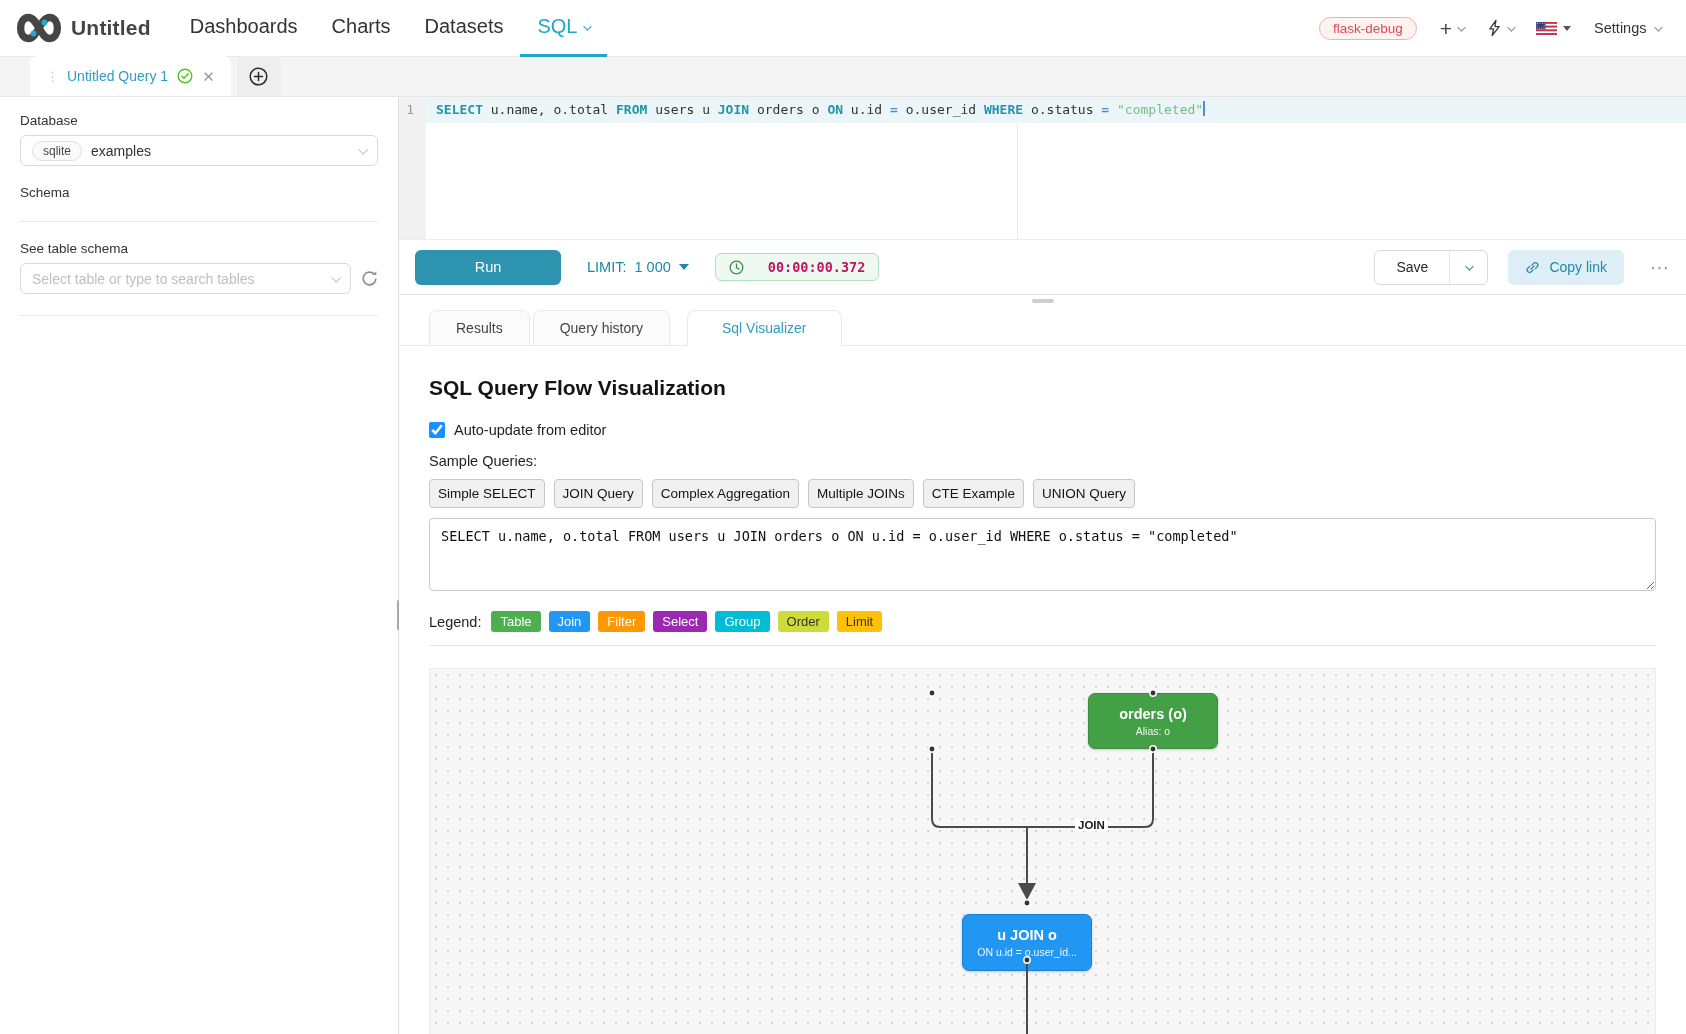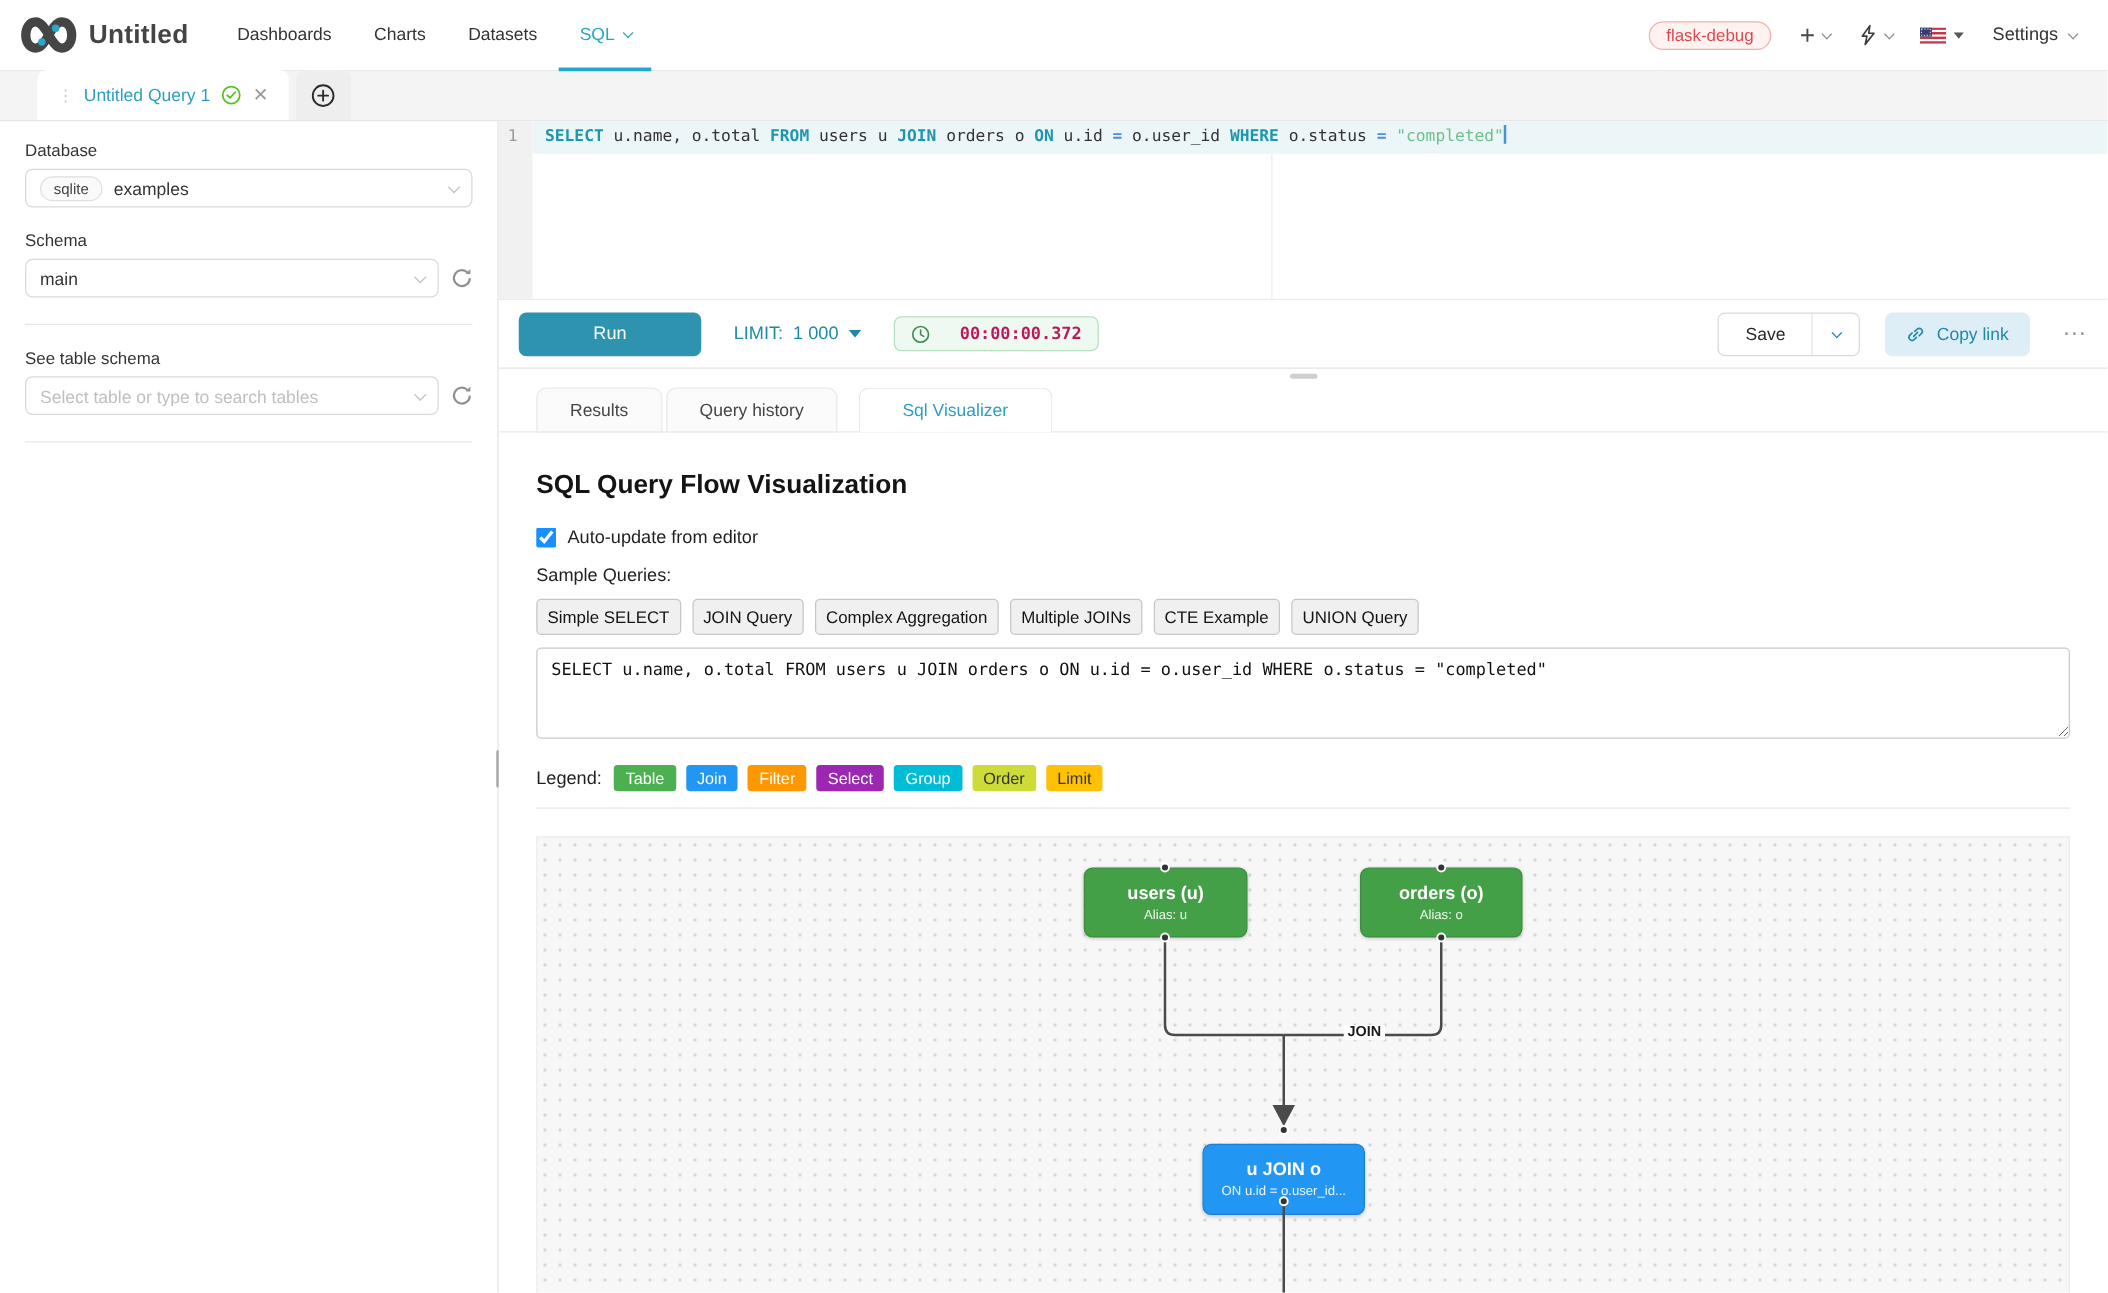--- a/index.html
+++ b/index.html
@@ -5,21 +5,21 @@
   * { margin:0; padding:0; box-sizing:border-box; }
   html,body { width:1686px; height:1034px; overflow:hidden; background:#fff;
     font-family:"Liberation Sans", sans-serif; color:#333; }
 
   
   .navbar { height:57px; display:flex; align-items:center; padding:0 26px 0 16px;
     background:#fff; border-bottom:1px solid #e8e8e8; }
   .brand { display:flex; align-items:center; gap:9px; margin-right:22px; }
   .brand-name { font-size:21px; font-weight:700; color:#444; letter-spacing:.2px; }
   .nav-items { display:flex; height:57px; }
-  .nav-item { display:flex; align-items:center; gap:7px; padding:0 17px; font-size:14px;
+  .nav-item { display:flex; align-items:center; gap:7px; padding:0 17px; font-size:20px;
     color:#333; text-decoration:none; cursor:pointer; border-bottom:3px solid transparent; }
   .nav-item.active { color:#20a7c9; border-bottom-color:#20a7c9; }
   .chev { width:7px; height:7px; border-right:1.6px solid currentColor;
     border-bottom:1.6px solid currentColor; transform:rotate(45deg) translateY(-1px);
     display:inline-block; }
   .chev.sm { width:5.5px; height:5.5px; color:#8c8c8c; }
   .nav-right { margin-left:auto; display:flex; align-items:center; gap:23px; }
   .env-tag { border:1px solid #f3b0ab; background:#fff3f2; color:#e0484f; font-size:13.5px;
     padding:3px 13px; border-radius:12px; }
   .icon-group { display:flex; align-items:center; gap:6px; cursor:pointer; color:#3c3c3c; }
@@ -213,32 +213,20 @@
 
   <aside class="sidebar">
     <div class="field-label">Database</div>
     <div class="sel">
       <span class="engine-badge">sqlite</span>
       <span class="sel-text">examples</span>
       <i class="chev"></i>
     </div>
 
     <div class="field-label field-gap">Schema</div>
-    <div class="field-row">
-      <div class="sel">
-        <span class="sel-text">main</span>
-        <i class="chev"></i>
-      </div>
-      <span class="refresh-btn">
-        <svg width="17" height="17" viewBox="0 0 16 16">
-          <path d="M14 8a6 6 0 1 1-1.8-4.3" fill="none" stroke="#8f8f8f" stroke-width="1.6"></path>
-          <path d="M14.4 1.2 v3.6 h-3.6 z" fill="#8f8f8f"></path>
-        </svg>
-      </span>
-    </div>
 
     <div class="side-divider"></div>
 
     <div class="field-label field-gap">See table schema</div>
     <div class="field-row">
       <div class="sel">
         <span class="sel-placeholder">Select table or type to search tables</span>
         <i class="chev"></i>
       </div>
       <span class="refresh-btn">
@@ -351,24 +339,20 @@
           <circle cx="502" cy="24" r="3.2" fill="#333" stroke="#fff" stroke-width="1.5"></circle>
           <circle cx="723" cy="24" r="3.2" fill="#333" stroke="#fff" stroke-width="1.5"></circle>
           <circle cx="502" cy="80" r="3.2" fill="#333" stroke="#fff" stroke-width="1.5"></circle>
           <circle cx="723" cy="80" r="3.2" fill="#333" stroke="#fff" stroke-width="1.5"></circle>
           <circle cx="597" cy="234" r="3.2" fill="#333" stroke="#fff" stroke-width="1.5"></circle>
           <circle cx="597" cy="291" r="3.2" fill="#333" stroke="#fff" stroke-width="1.5"></circle>
         </svg>
 
         <div class="edge-label">JOIN</div>
 
-        <div class="node" style="left: 437px; top: 24px; width: 131px; height: 56px; background-color: rgb(67, 160, 71); border-color: rgb(59, 140, 63);">
-          <div class="node-title">users (u)</div>
-          <div class="node-sub">Alias: u</div>
-        </div>
 
         <div class="node" style="left: 658px; top: 24px; width: 130px; height: 56px; background-color: rgb(67, 160, 71); border-color: rgb(59, 140, 63);">
           <div class="node-title">orders (o)</div>
           <div class="node-sub">Alias: o</div>
         </div>
 
         <div class="node" style="left: 532px; top: 245px; width: 130px; height: 57px; background-color: rgb(33, 150, 243); border-color: rgb(29, 127, 212);">
           <div class="node-title">u JOIN o</div>
           <div class="node-sub">ON u.id = o.user_id...</div>
         </div>

